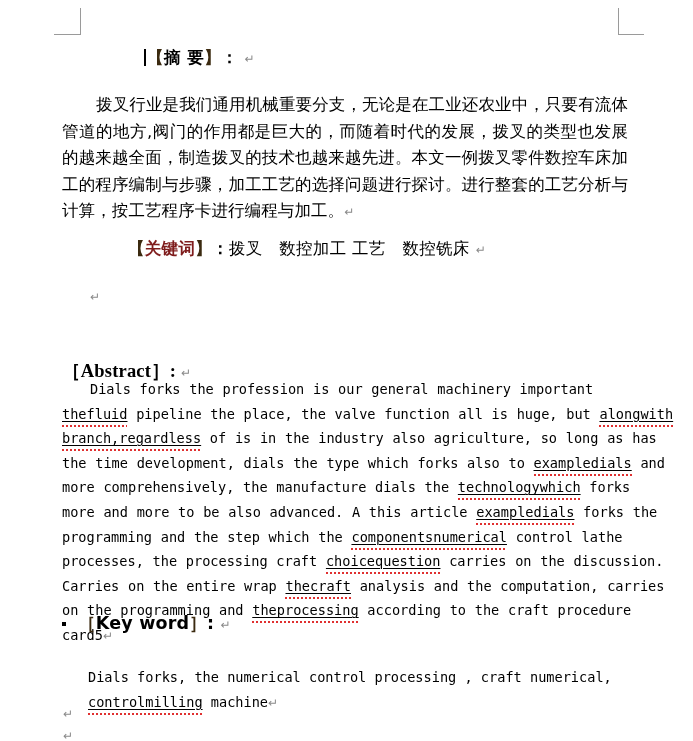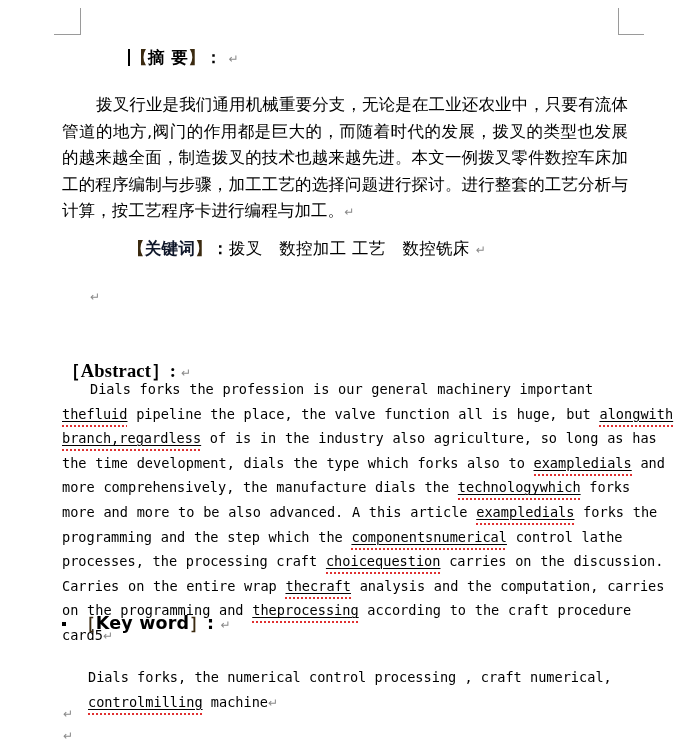--- a/index.html
+++ b/index.html
@@ -71,21 +71,21 @@
     width: 2px;
     height: 17px;
     background: #000;
     vertical-align: -3px;
     margin-right: 1px;
   }
 
   
   .cn-heading {
     position: absolute;
-    left: 80px;
+    left: 96px;
     top: 47px;
     font-family: "DejaVu Sans", sans-serif;
     font-size: 16.5px;
     font-weight: bold;
     color: #000;
     letter-spacing: 0.5px;
     white-space: nowrap;
     padding-left: 48px;
   }
   .cn-heading .bracket { color: #3b2a10; }
@@ -110,21 +110,21 @@
     position: absolute;
     left: 128px;
     top: 238px;
     font-family: "DejaVu Sans", sans-serif;
     font-size: 16.5px;
     font-weight: bold;
     color: #000;
     white-space: nowrap;
     letter-spacing: 0.3px;
   }
-  .cn-keywords .kw-label { color: #0f172a; }
+  .cn-keywords .kw-label { color: #7f1d1d; }
   .cn-keywords .bracket { color: #3b2a10; }
   .cn-keywords .kw-values { font-weight: normal; }
 
   
   .stray-pilcrow {
     position: absolute;
     font-family: "Liberation Sans", sans-serif;
     font-size: 12px;
     color: #8a8a8a;
   }

